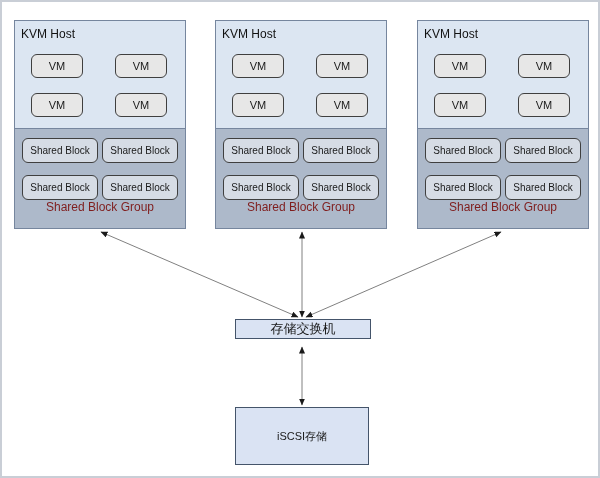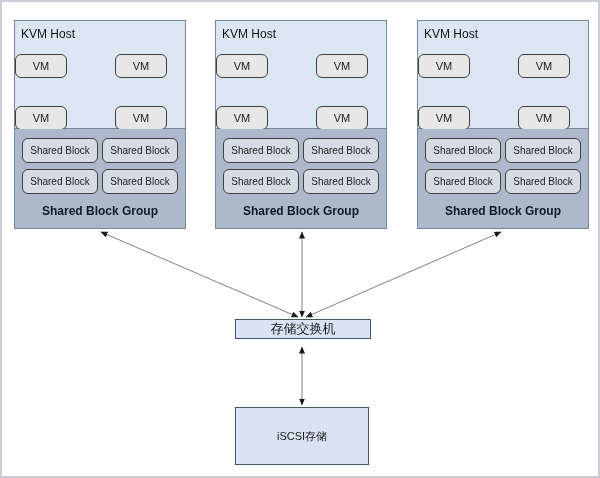--- a/index.html
+++ b/index.html
@@ -42,63 +42,62 @@
   .host-title {
     padding: 6px 0 0 6px;
     font-size: 12px;
     line-height: 14px;
     color: #111111;
   }
   .vm-grid {
     display: grid;
     grid-template-columns: 52px 52px;
     justify-content: space-between;
-    row-gap: 28px;
-    padding: 13px 18px 0 0;
+    row-gap: 15px;
+    padding: 13px 18px 0 16px;
   }
   .vm-box {
     height: 24px;
     box-sizing: border-box;
     background: var(--vm_fill, #e7e7e7);
     border: 1px solid var(--shape_border, #3f3f3f);
     border-radius: 6px;
     display: flex;
     align-items: center;
     justify-content: center;
     font-size: 11px;
   }
   .host-bottom {
     flex: 1;
     background: var(--group_fill, #adb9ca);
   }
   .block-grid {
     display: grid;
     grid-template-columns: 76px 76px;
     justify-content: space-between;
-    row-gap: 6px;
+    row-gap: 12px;
     padding: 9px 7px 0 7px;
   }
   .block-box {
     height: 25px;
     box-sizing: border-box;
     background: var(--block_fill, #d6dce5);
     border: 1px solid var(--shape_border, #3f3f3f);
     border-radius: 6px;
     display: flex;
     align-items: center;
     justify-content: center;
     font-size: 10px;
     white-space: nowrap;
   }
   .group-label {
-    margin-top: 10px;
     text-align: center;
     font-size: 12px;
-    font-weight: bold;
-    color: #0f172a;
+    font-weight: normal;
+    color: #7f1d1d;
   }
   
   .switch-box {
     position: absolute;
     left: 233px;
     top: 317px;
     width: 136px;
     height: 20px;
     box-sizing: border-box;
     background: var(--net_fill, #dae3f3);

